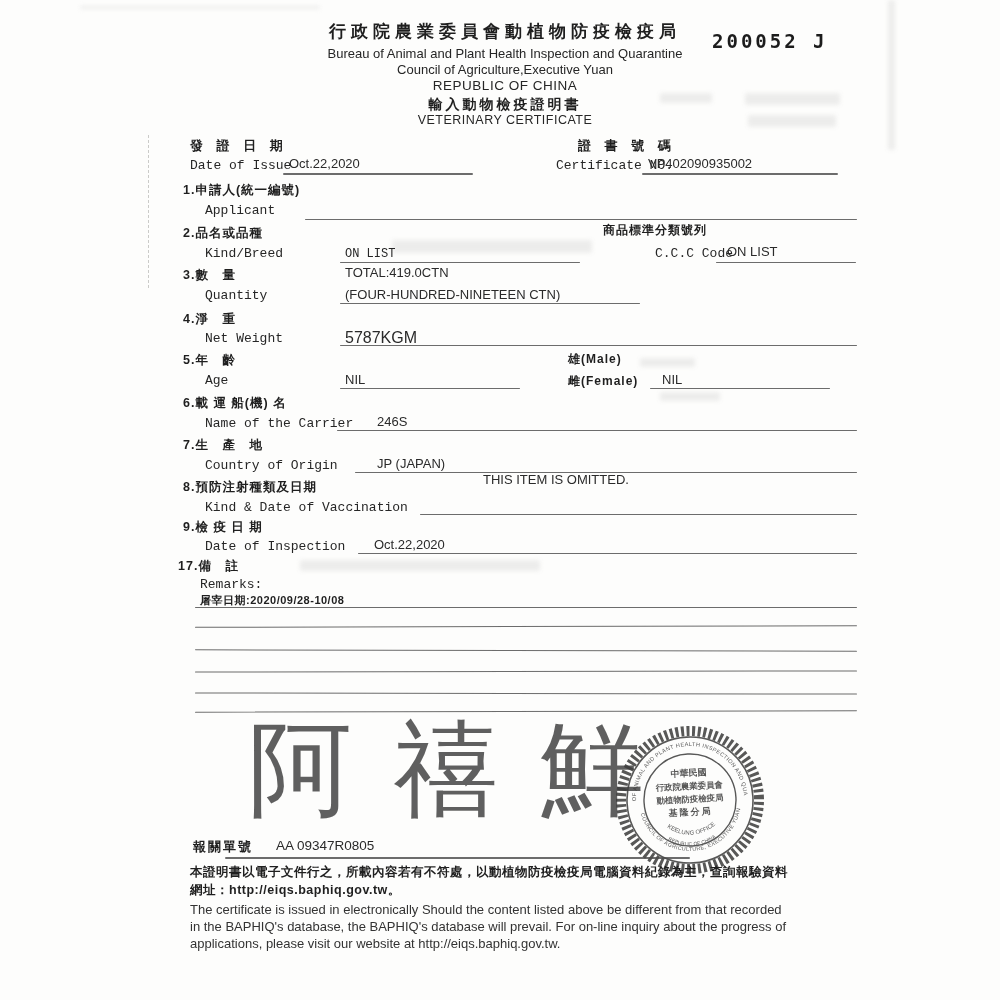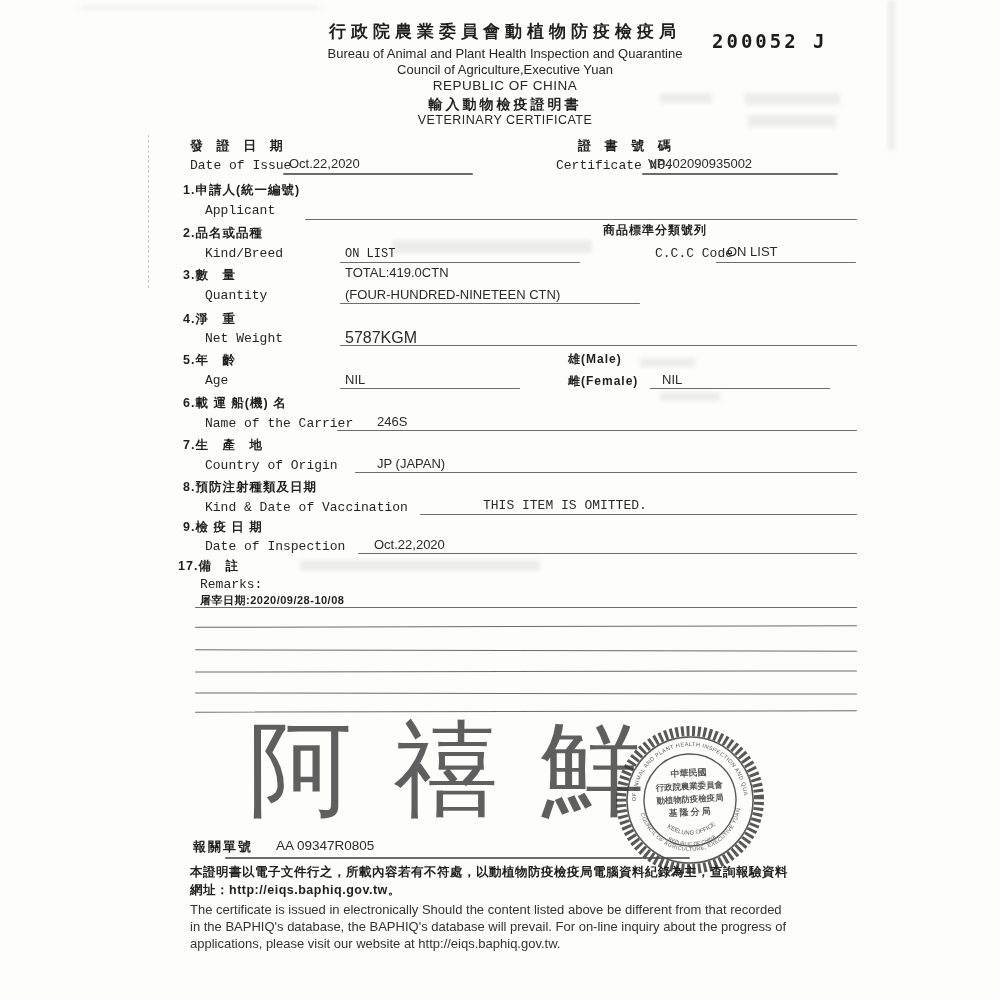--- a/index.html
+++ b/index.html
@@ -97,21 +97,21 @@
 <div class="abs val" style="left:377px;top:414px;font-size:13px;">246S</div>
 <div class="line thin" style="left:337px;top:430px;width:520px;"></div>
 
 <div class="abs fcn" style="left:183px;top:437px;">7.生　產　地</div>
 <div class="abs mono" style="left:205px;top:458px;font-size:13px;">Country of Origin</div>
 <div class="abs val" style="left:377px;top:456px;font-size:13px;">JP (JAPAN)</div>
 <div class="line thin" style="left:355px;top:472px;width:502px;"></div>
 
 <div class="abs fcn" style="left:183px;top:479px;">8.預防注射種類及日期</div>
 <div class="abs mono" style="left:205px;top:500px;font-size:13px;">Kind &amp; Date of Vaccination</div>
-<div class="abs val" style="left:483px;top:498px;font-size:13px;font-family:Liberation Mono, monospace;">THIS ITEM IS OMITTED.</div>
+<div class="abs val" style="left:483px;top:472px;font-size:13px;">THIS ITEM IS OMITTED.</div>
 <div class="line thin" style="left:420px;top:514px;width:437px;"></div>
 
 <div class="abs fcn" style="left:183px;top:519px;">9.檢 疫 日 期</div>
 <div class="abs mono" style="left:205px;top:539px;font-size:13px;">Date of Inspection</div>
 <div class="abs val" style="left:374px;top:537px;font-size:13px;">Oct.22,2020</div>
 <div class="line thin" style="left:358px;top:553px;width:499px;"></div>
 
 <div class="abs fcn" style="left:178px;top:558px;">17.備　註</div>
 <div class="abs mono" style="left:200px;top:577px;font-size:13px;">Remarks:</div>
 <div class="abs cn" style="left:200px;top:593px;font-size:11px;letter-spacing:.5px;">屠宰日期:2020/09/28-10/08</div>

